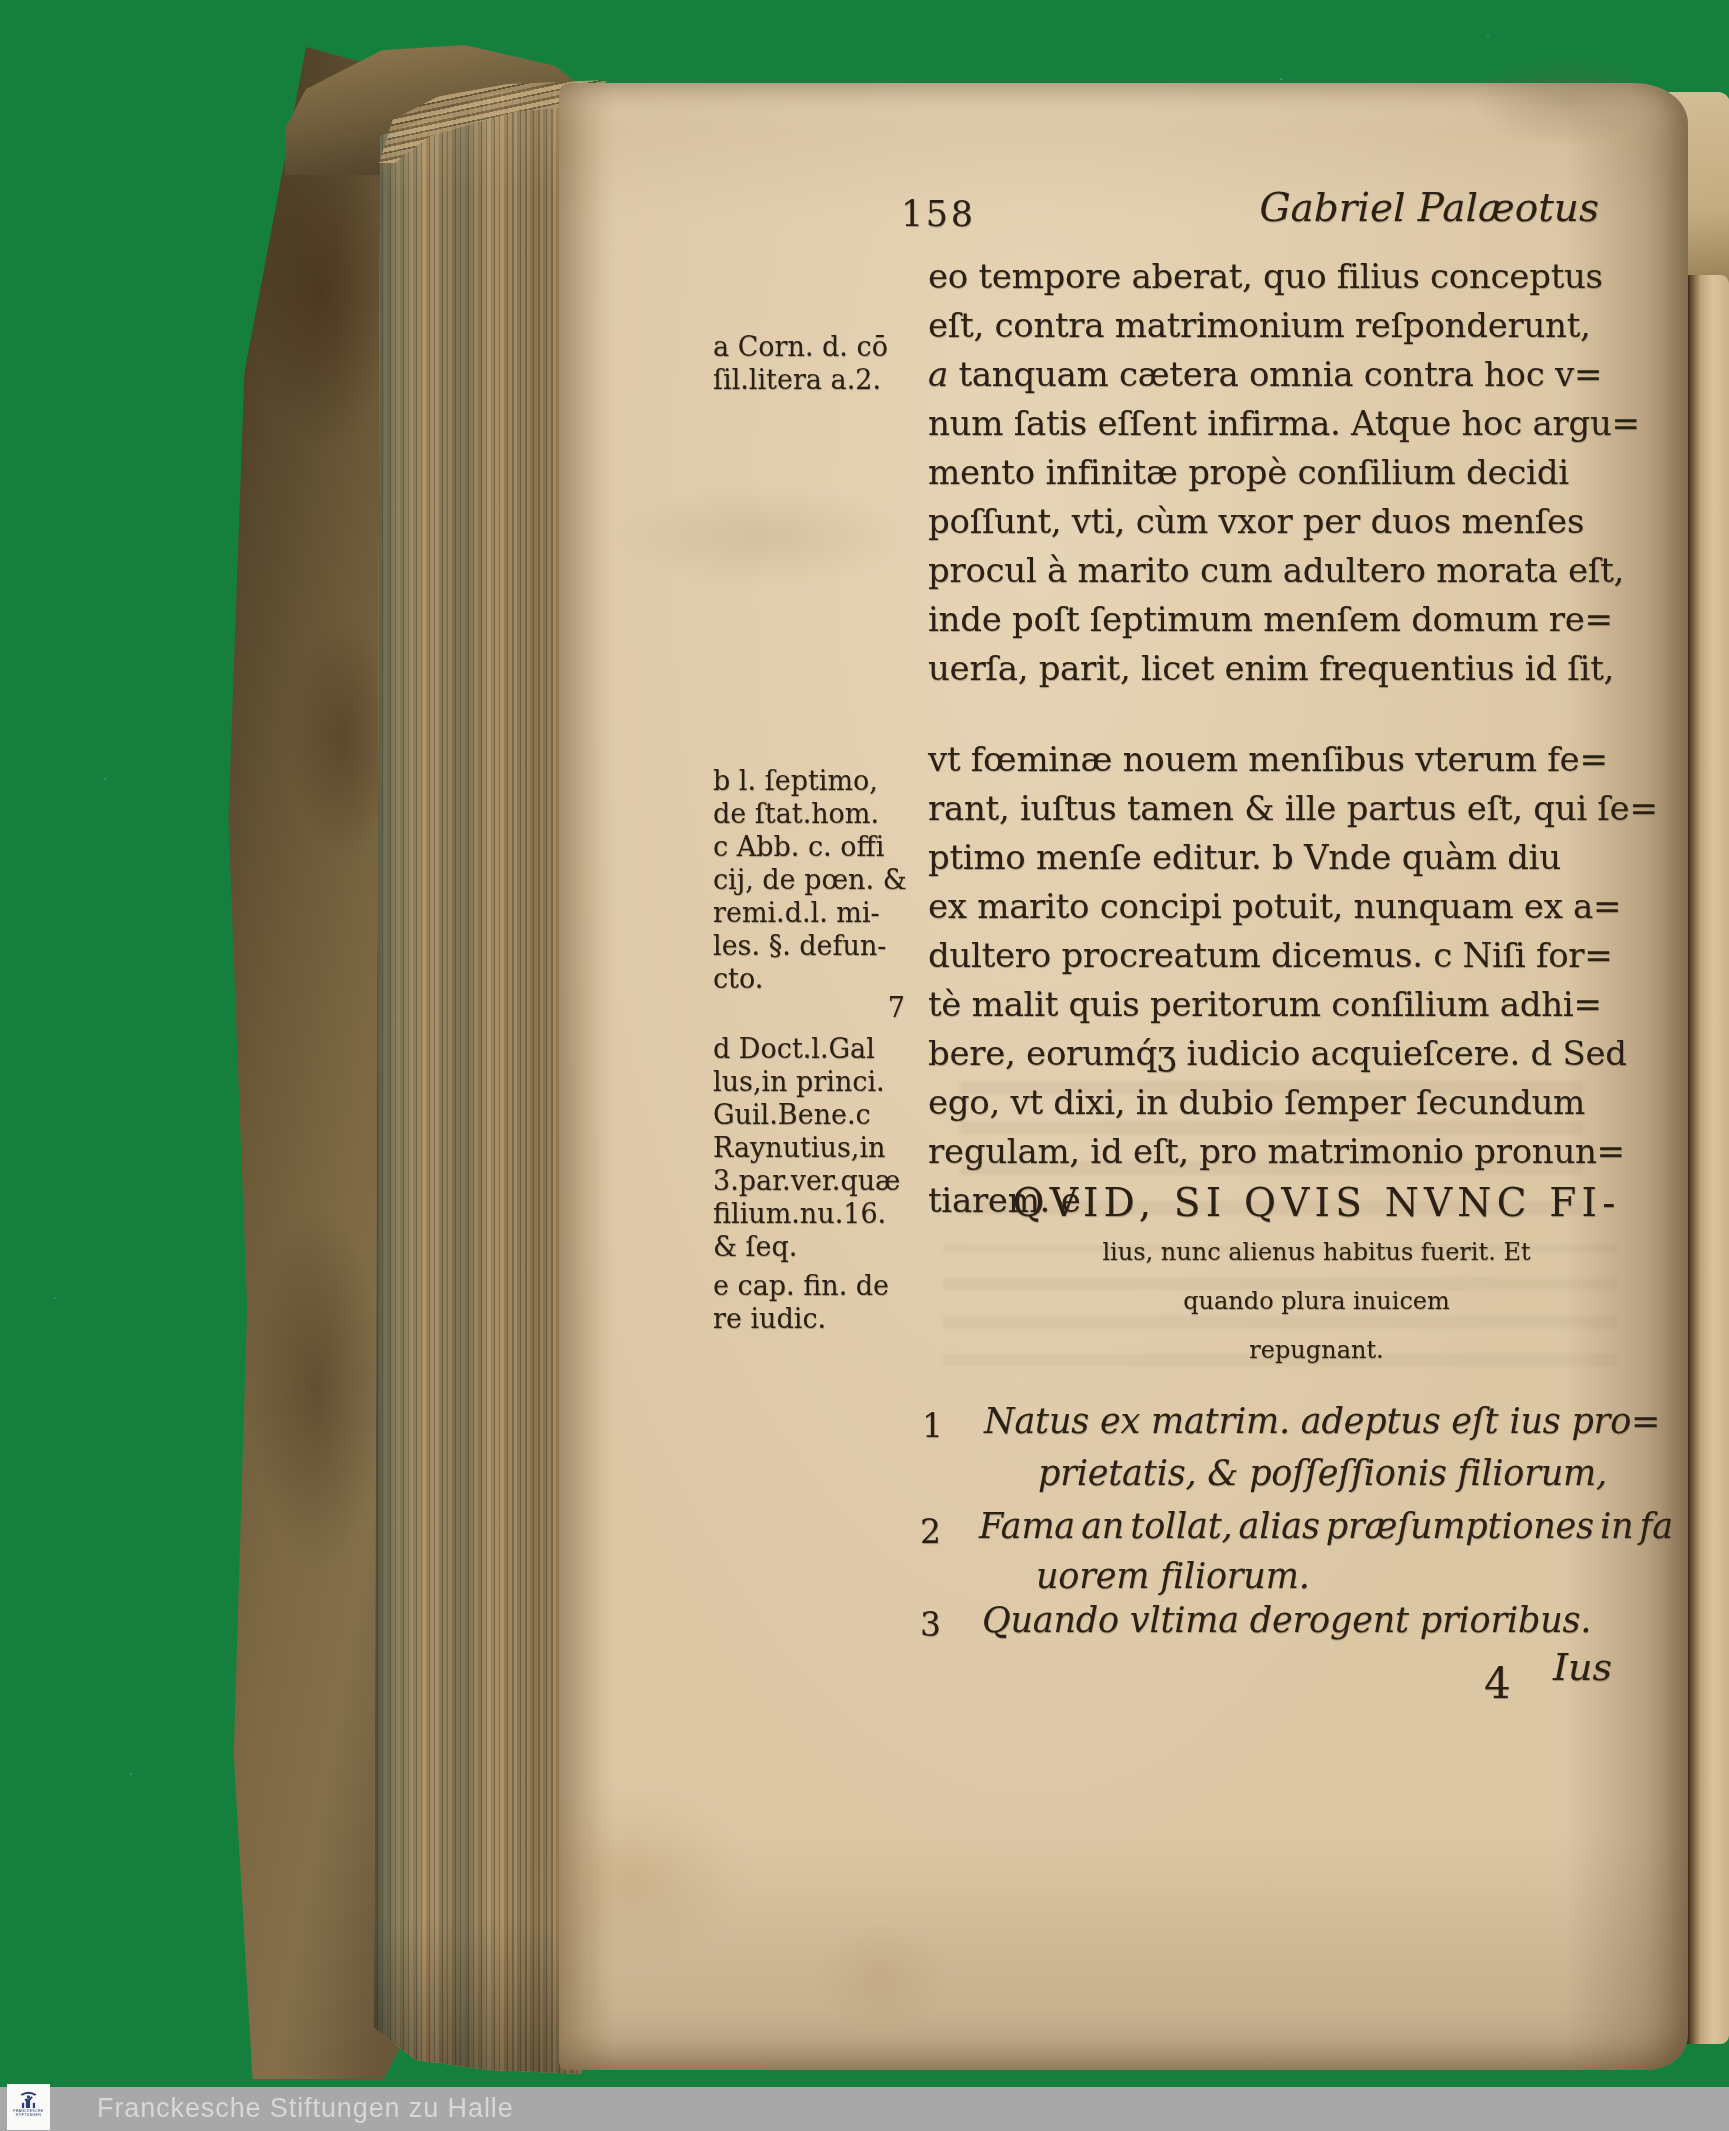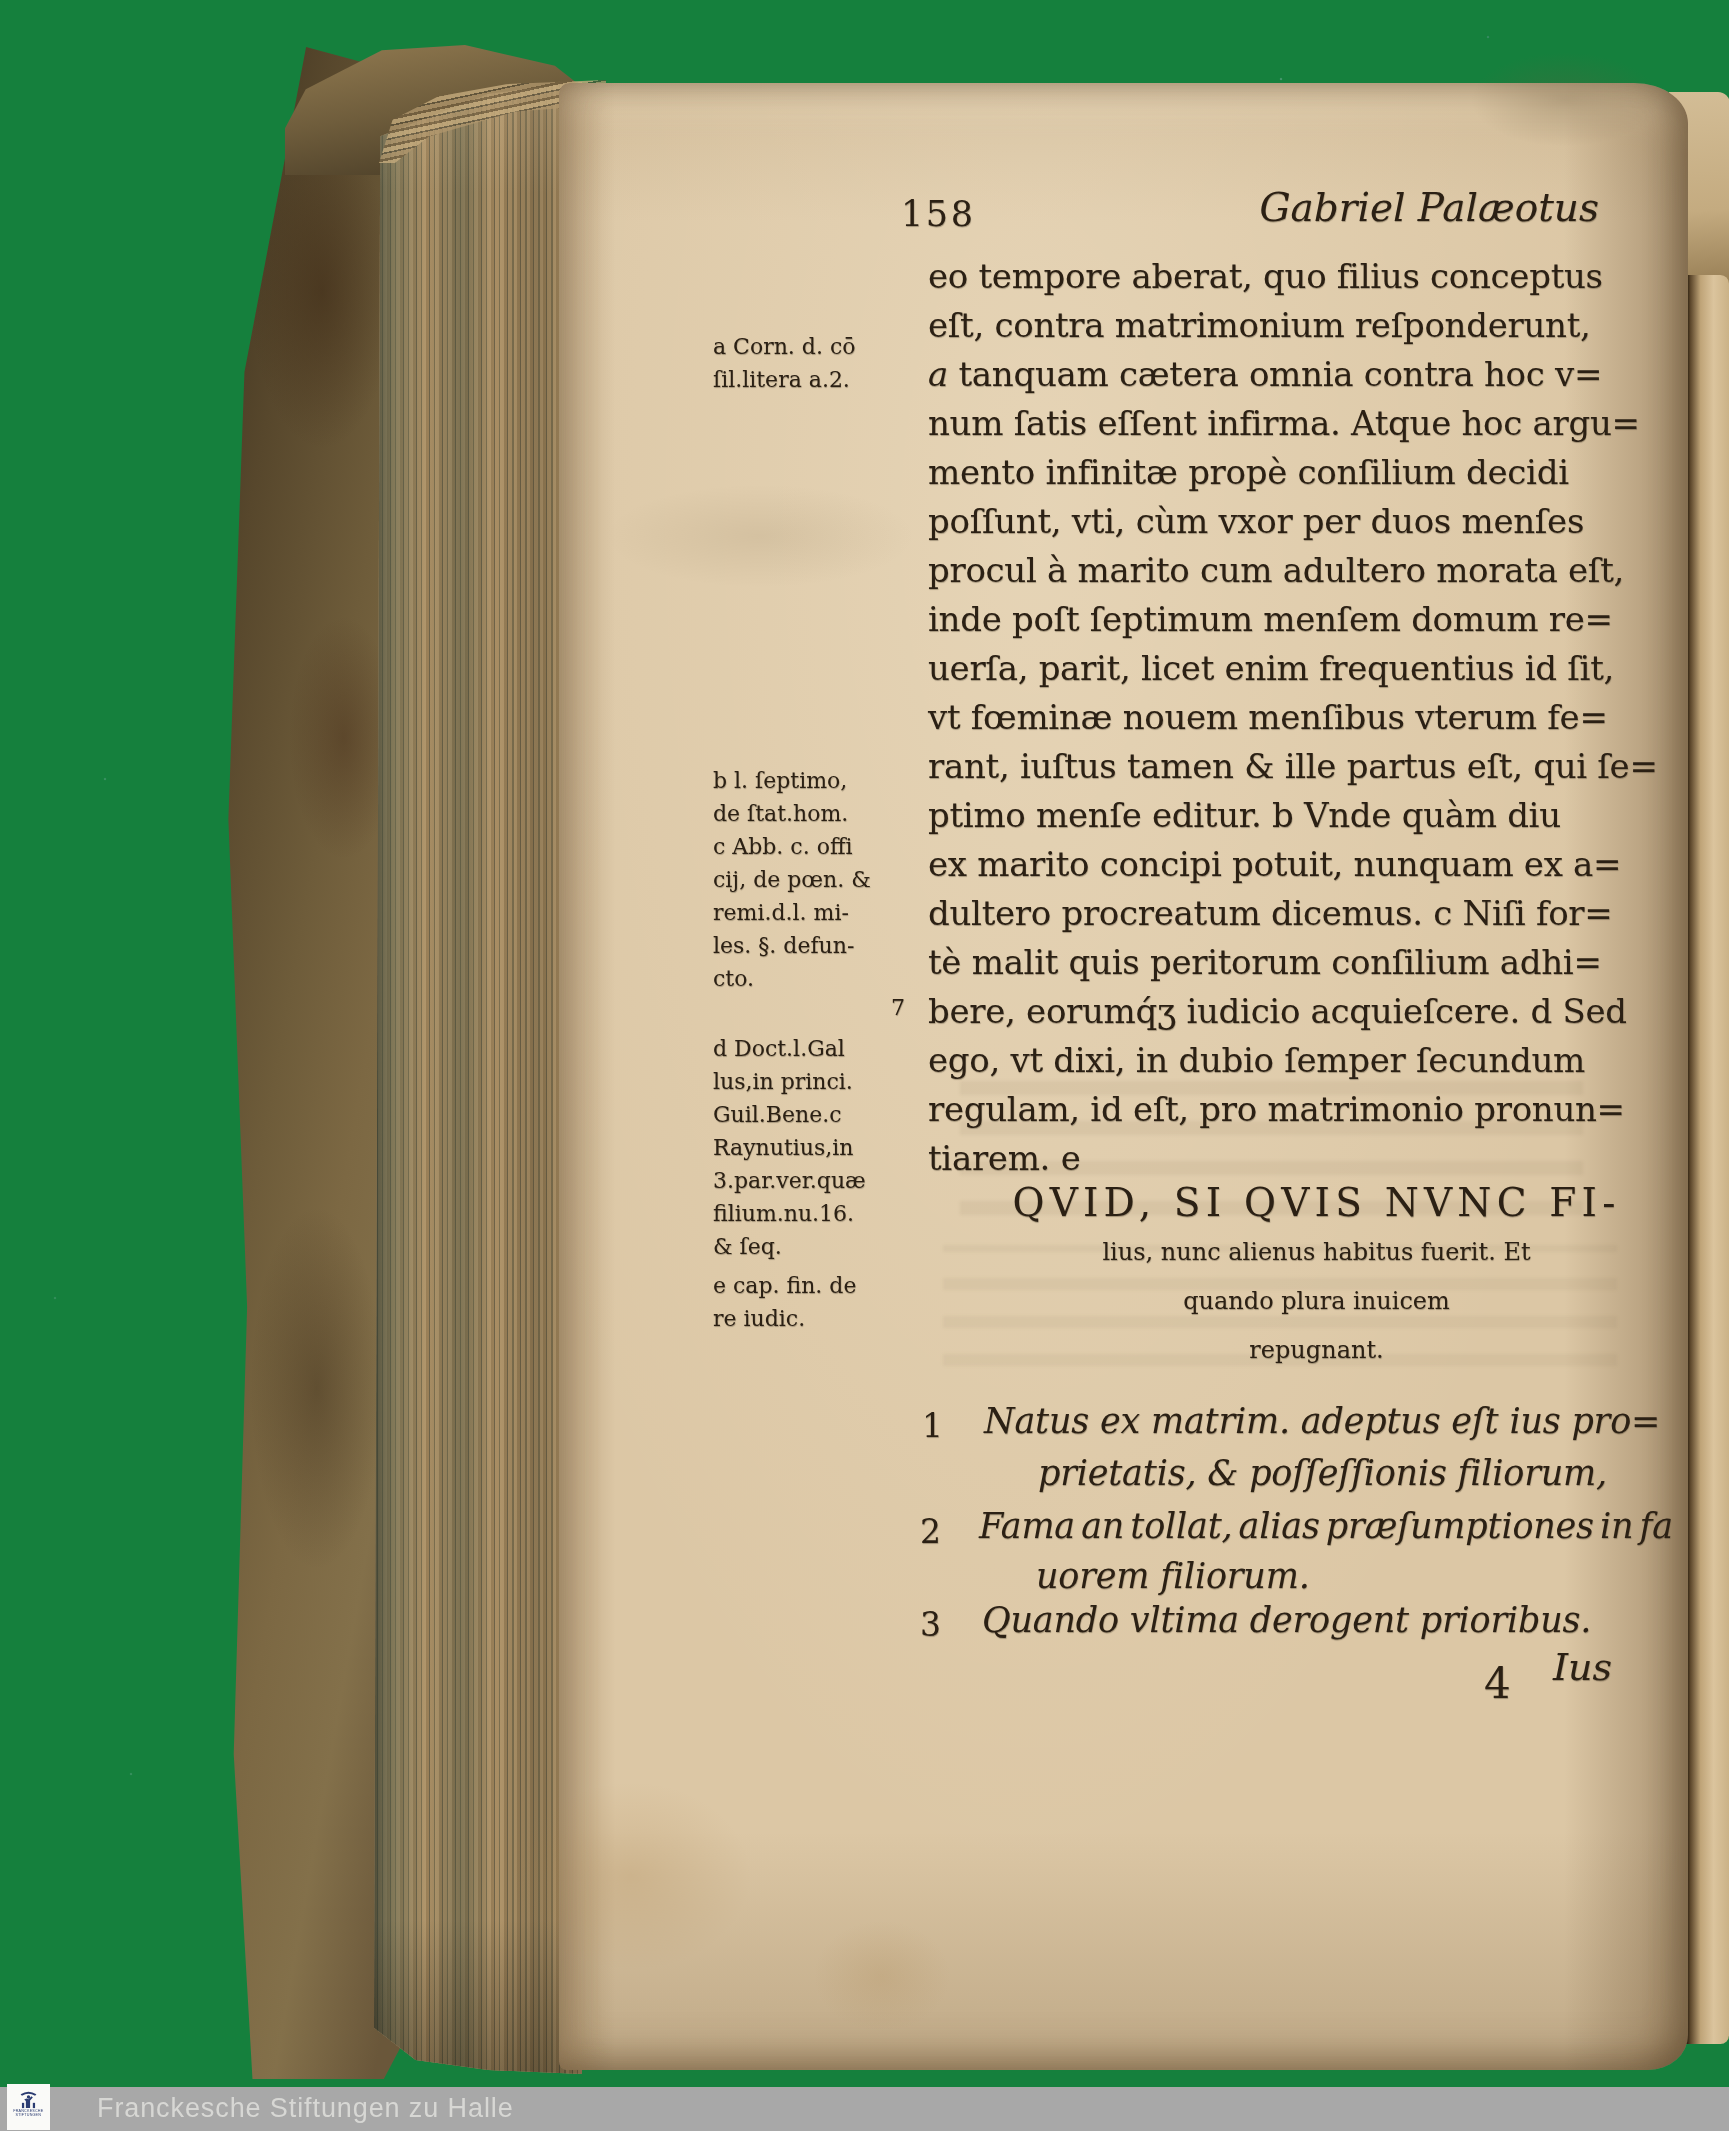--- a/index.html
+++ b/index.html
@@ -58,21 +58,21 @@
     background:repeating-linear-gradient(0deg,rgba(92,76,50,.07) 0 14px,transparent 14px 40px);}
   .ghost2{left:943px;top:1245px;width:674px;height:121px;
     background:repeating-linear-gradient(0deg,rgba(92,76,50,.06) 0 12px,transparent 12px 38px);}
   
   .ink{position:absolute;z-index:5;color:#2b2014;text-shadow:0.4px 0.7px 0.8px rgba(42,32,18,.33);}
   .pagenum{left:901px;top:194px;font-size:35px;letter-spacing:2.6px;}
   .rhead{left:994px;top:185px;width:605px;text-align:right;font-style:italic;font-size:39px;}
   .maintext{left:928px;top:252px;width:721px;}
   .tline{height:49px;line-height:49px;font-size:34px;letter-spacing:-0.3px;}
   .tline.lead-it::first-letter{font-style:italic;}
-  .mblock{position:absolute;left:713px;width:213px;font-size:22px;line-height:33px;}
+  .mblock{position:absolute;left:713px;width:213px;font-size:27px;line-height:33px;}
   .m7{text-align:right;width:192px;}
   .headingblk{left:956px;top:1178px;width:721px;text-align:center;}
   .hl0{font-size:39px;line-height:50px;letter-spacing:5.2px;}
   .hl{font-size:24px;line-height:49px;}
   .lnum{font-size:33px;}
   .litem{font-style:italic;font-size:35px;letter-spacing:-0.2px;}
   .sig{left:1484px;top:1659px;font-size:42px;}
   .catch{left:1553px;top:1645px;font-style:italic;font-size:38px;}
   
   .footer-bar{position:absolute;left:0;top:2087px;width:1729px;height:45px;background:#a8a8a8;z-index:9;}
@@ -111,21 +111,21 @@
   <div class="ink maintext">
     <div class="tline just" style="white-space: nowrap; word-spacing: 0px;">eo tempore aberat, quo filius conceptus</div>
     <div class="tline just" style="white-space: nowrap; word-spacing: 0px;">eſt, contra matrimonium reſponderunt,</div>
     <div class="tline just lead-it" style="white-space: nowrap; word-spacing: 0px;">a tanquam cætera omnia contra hoc v=</div>
     <div class="tline just" style="white-space: nowrap; word-spacing: 0px;">num ſatis eſſent infirma. Atque hoc argu=</div>
     <div class="tline just" style="white-space: nowrap; word-spacing: 0px;">mento infinitæ propè conſilium decidi</div>
     <div class="tline just" style="white-space: nowrap; word-spacing: 0px;">poſſunt, vti, cùm vxor per duos menſes</div>
     <div class="tline just" style="white-space: nowrap; word-spacing: 0px;">procul à marito cum adultero morata eſt,</div>
     <div class="tline just" style="white-space: nowrap; word-spacing: 0px;">inde poſt ſeptimum menſem domum re=</div>
     <div class="tline just" style="white-space: nowrap; word-spacing: 0px;">uerſa, parit, licet enim frequentius id ſit,</div>
-    <div class="tline just" style="white-space: nowrap; word-spacing: 0px;">vt fœminæ nouem menſibus vterum fe=</div>
+    <div class="tline just" style="white-space: nowrap; word-spacing: 0px; margin-top: 42px;">vt fœminæ nouem menſibus vterum fe=</div>
     <div class="tline just" style="white-space: nowrap; word-spacing: 0px;">rant, iuſtus tamen &amp; ille partus eſt, qui ſe=</div>
     <div class="tline just" style="white-space: nowrap; word-spacing: 0px;">ptimo menſe editur. b Vnde quàm diu</div>
     <div class="tline just" style="white-space: nowrap; word-spacing: 0px;">ex marito concipi potuit, nunquam ex a=</div>
     <div class="tline just" style="white-space: nowrap; word-spacing: 0px;">dultero procreatum dicemus. c Niſi for=</div>
     <div class="tline just" style="white-space: nowrap; word-spacing: 0px;">tè malit quis peritorum conſilium adhi=</div>
     <div class="tline just" style="white-space: nowrap; word-spacing: 0px;">bere, eorumq́ʒ iudicio acquieſcere. d Sed</div>
     <div class="tline just" style="white-space: nowrap; word-spacing: 0px;">ego, vt dixi, in dubio ſemper ſecundum</div>
     <div class="tline just" style="white-space: nowrap; word-spacing: 0px;">regulam, id eſt, pro matrimonio pronun=</div>
     <div class="tline">tiarem. e</div>
   </div>

